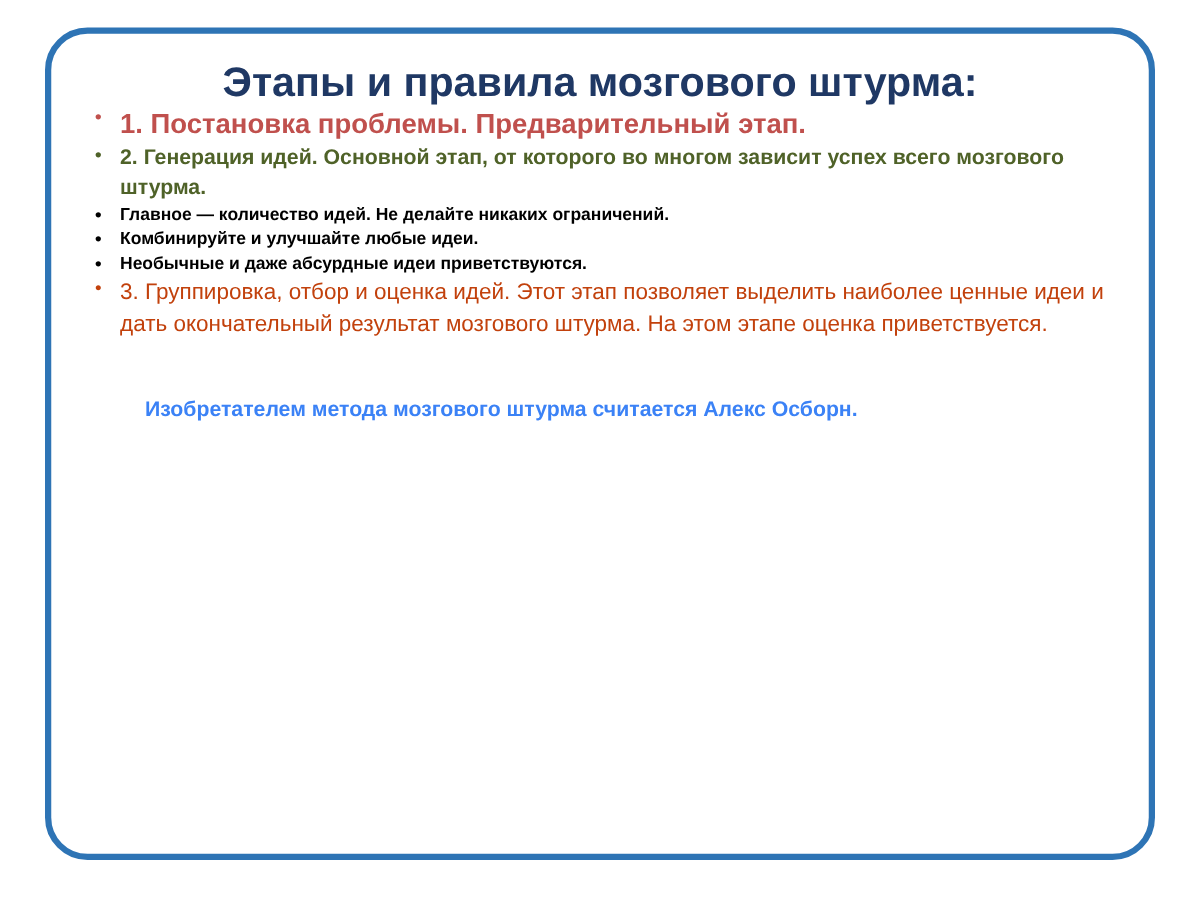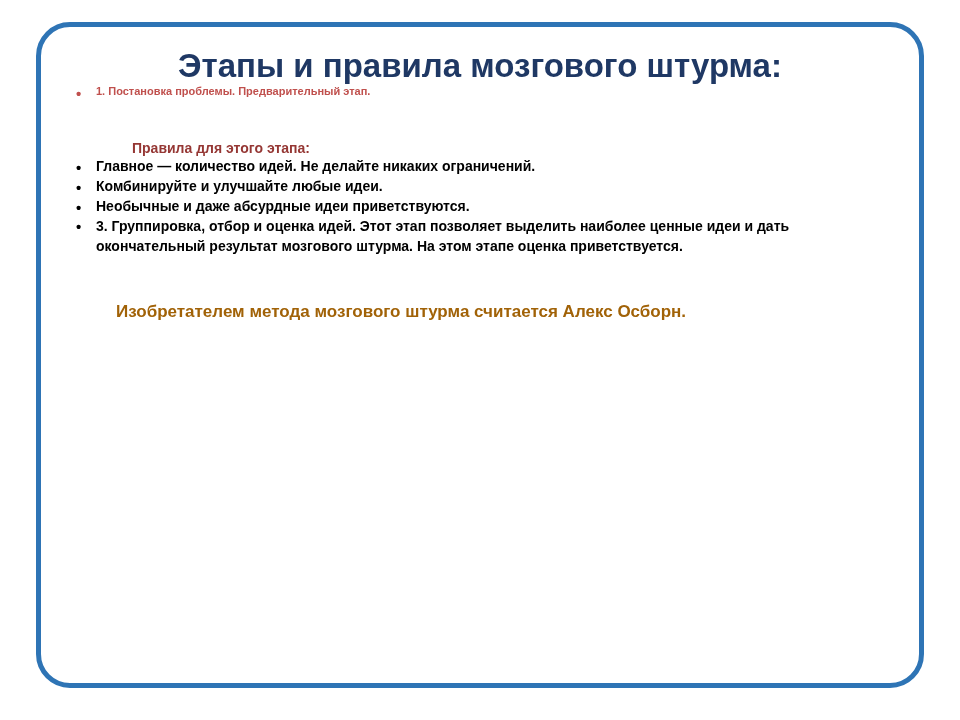--- a/index.html
+++ b/index.html
@@ -62,21 +62,21 @@
   li.bullet::before {
     content: "•";
     position: absolute;
     left: 6px;
     top: 0;
     font-size: 15px;
     line-height: inherit;
   }
   .b1 {
     color: #C0504D;
-    font-size: 11px;
+    font-size: 22px;
     font-weight: bold;
     line-height: 1.35;
     margin-top: 30px;
   }
   .b2 {
     color: #4F6228;
     font-size: 17px;
     font-weight: bold;
     line-height: 1.4;
     margin-top: 44px;
@@ -94,51 +94,51 @@
     font-size: 14px;
     font-weight: bold;
     line-height: 1.4;
     margin-top: 14px;
   }
   .rule::before {
     font-size: 13px;
     top: -1px;
   }
   .b3 {
-    color: #000000;
-    font-size: 14px;
-    font-weight: bold;
+    color: #c2410c;
+    font-size: 18px;
+    font-weight: normal;
     line-height: 1.45;
     margin-top: 42px;
   }
   .footer {
-    color: #a16207;
+    color: #3b82f6;
     font-size: 17px;
     font-weight: bold;
     margin-top: 44px;
     margin-left: 46px;
     line-height: 1.3;
   }
 </style>
 </head>
 <body>
 
 <div class="slide">
 
   <div class="frame"></div>
 
   <div class="content">
 
     <div class="title">Этапы и правила мозгового штурма:</div>
 
     <ul class="bullets">
       <li class="bullet b1">1. Постановка проблемы. Предварительный этап.</li>
+      <li class="bullet b2">2. Генерация идей. Основной этап, от которого во многом зависит успех всего мозгового штурма.</li>
     </ul>
 
-    <div class="sub-head">Правила для этого этапа:</div>
 
     <ul class="bullets">
       <li class="bullet rule">Главное — количество идей. Не делайте никаких ограничений.</li>
       <li class="bullet rule">Комбинируйте и улучшайте любые идеи.</li>
       <li class="bullet rule">Необычные и даже абсурдные идеи приветствуются.</li>
     </ul>
 
     <ul class="bullets">
       <li class="bullet b3">3. Группировка, отбор и оценка идей. Этот этап позволяет выделить наиболее ценные идеи и дать окончательный результат мозгового штурма. На этом этапе оценка приветствуется.</li>
     </ul>

